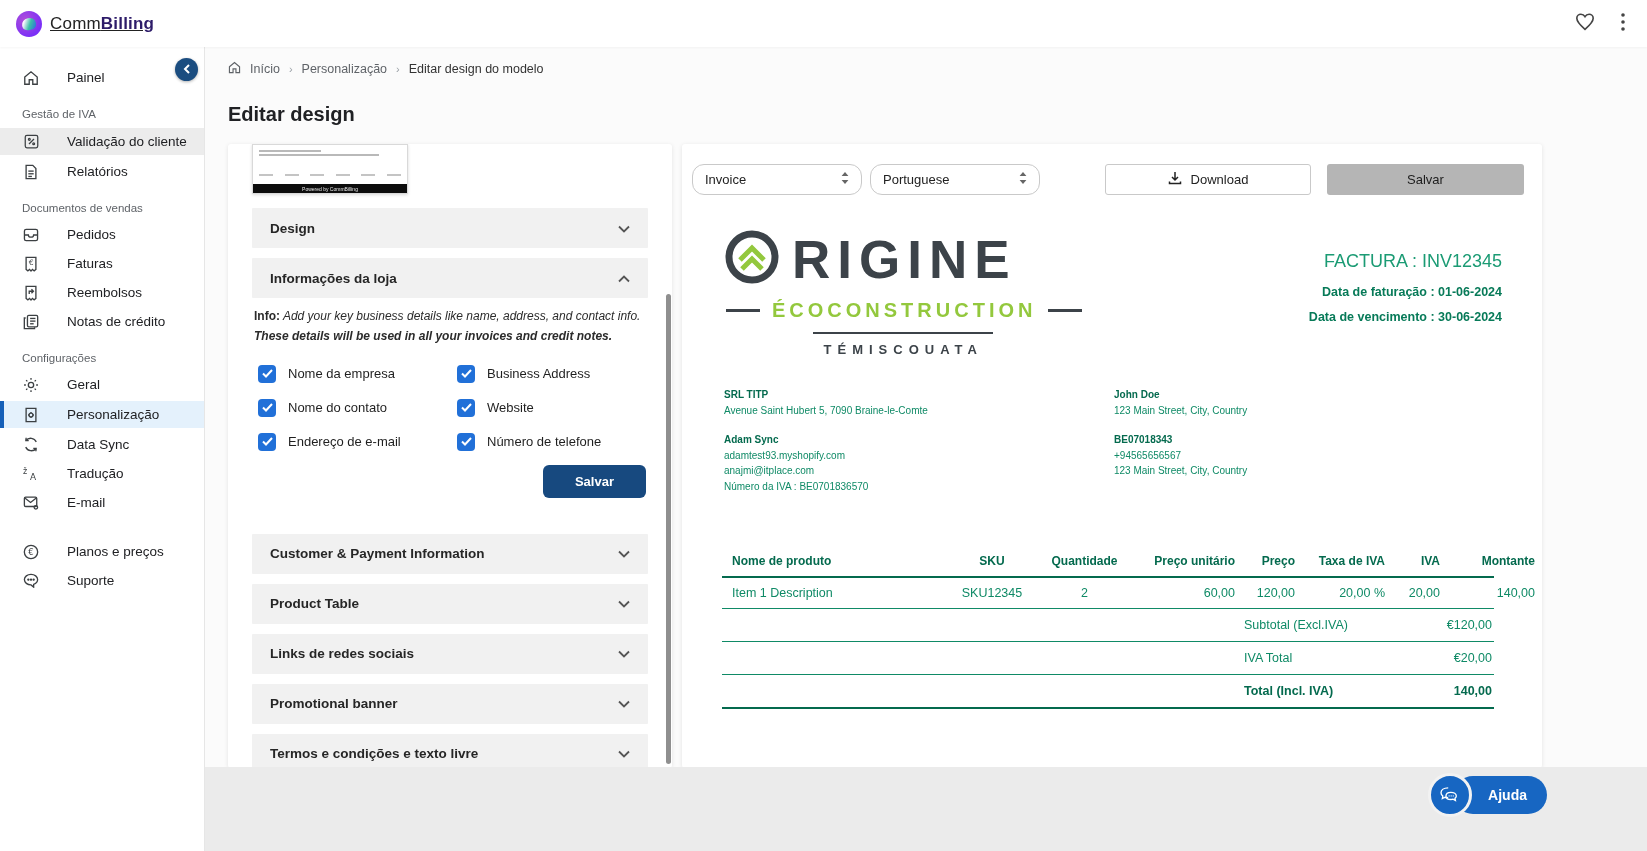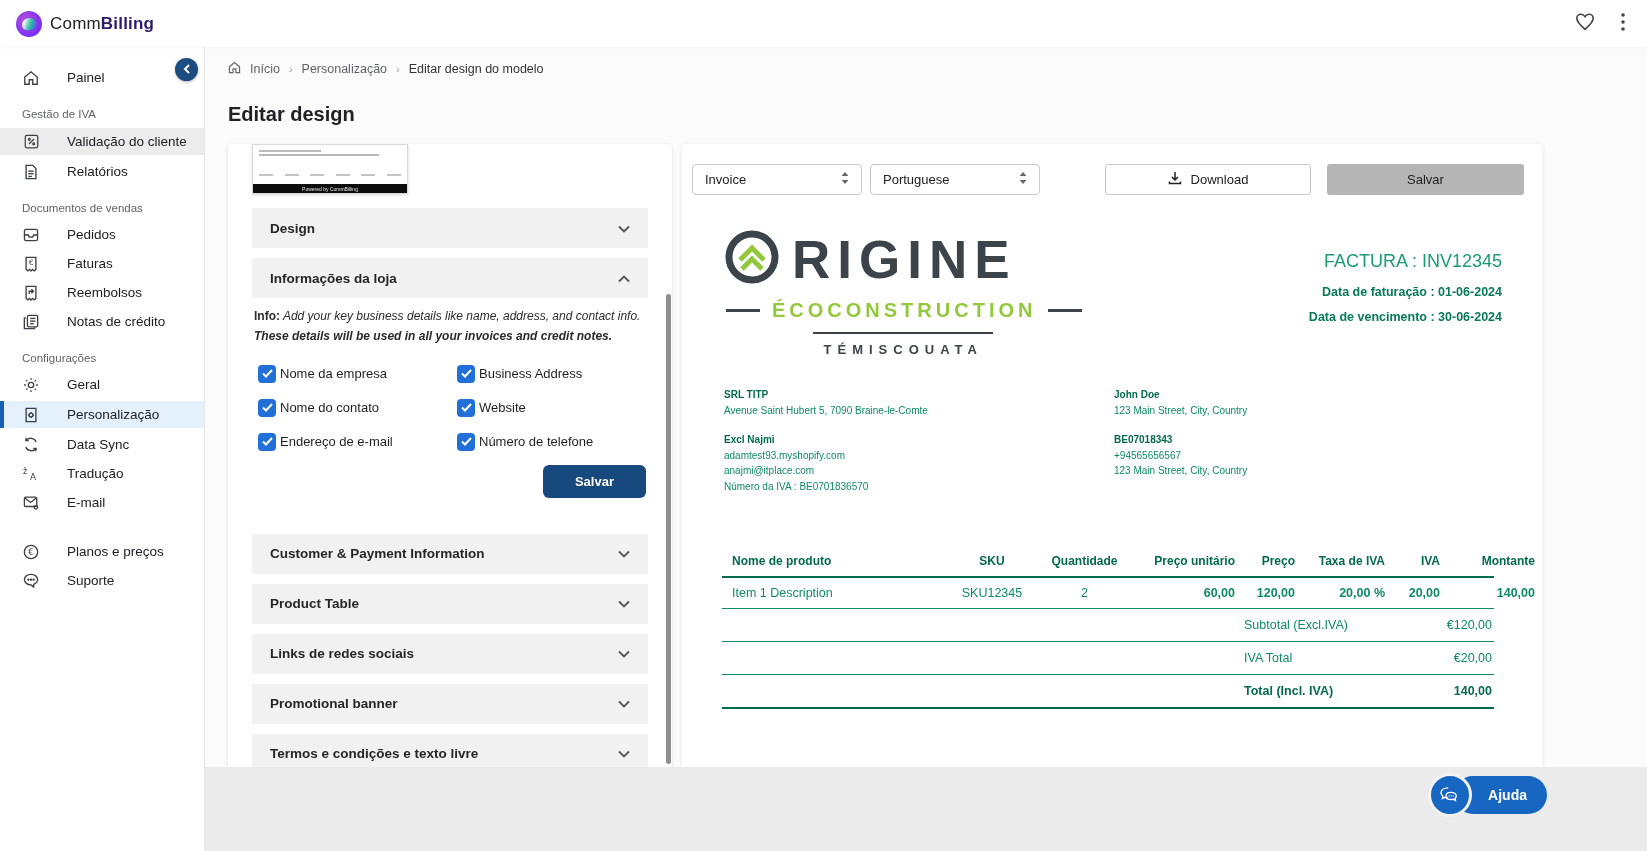--- a/index.html
+++ b/index.html
@@ -3,21 +3,21 @@
 <meta charset="utf-8">
 <style>
   * { margin:0; padding:0; box-sizing:border-box; }
   html,body { width:1647px; height:851px; font-family:"Liberation Sans", sans-serif; background:#ebebeb; overflow:hidden; }
 
   
   .app-header { position:fixed; top:0; left:0; width:1647px; height:47px; background:#fff; display:flex; align-items:center; justify-content:space-between; padding:0 22px 0 16px; z-index:30; box-shadow:0 1px 2px rgba(0,0,0,.04); }
   .brand { display:flex; align-items:center; gap:8px; }
   .brand-mark { width:26px; height:26px; border-radius:50%; background:radial-gradient(circle at 35% 35%, #b14fd8, #7b2ff7 70%); position:relative; overflow:hidden; }
   .brand-mark::after { content:""; position:absolute; left:6px; top:7px; width:14px; height:12px; border-radius:50% 50% 40% 40%; background:linear-gradient(120deg,#fff 20%, #37c6a5 55%, #2b7bd4 90%); transform:rotate(-12deg); opacity:.95; }
-  .brand-text { font-size:17px; color:#222; letter-spacing:.2px; }
+  .brand-text { font-size:17px; color:#222; letter-spacing:.2px;text-decoration:underline; }
   .brand-text b { color:#2d1b69; font-weight:700; }
   .header-actions { display:flex; align-items:center; gap:26px; }
   .icon-btn { background:none; border:none; cursor:pointer; display:flex; align-items:center; }
 
   
   .sidebar { position:fixed; top:47px; left:0; width:205px; height:804px; background:#fff; border-right:1px solid #e6e6e6; padding-top:14px; z-index:20; }
   .collapse-btn { position:absolute; top:11px; right:6px; width:23px; height:23px; border-radius:50%; background:#1b4d80; border:none; color:#fff; display:flex; align-items:center; justify-content:center; cursor:pointer; box-shadow:0 1px 3px rgba(0,0,0,.3); }
   .nav-item { display:flex; align-items:center; gap:27px; height:25px; padding:0 14px 0 22px; font-size:13.5px; color:#202124; cursor:pointer; margin:4px 0; position:relative; }
   .nav-item .nav-ic { width:18px; display:flex; justify-content:center; flex:0 0 18px; }
   .nav-item.selected { background:#ececec; height:27px; }
@@ -45,30 +45,30 @@
   .mini-cols { display:flex; justify-content:space-between; margin:18px 6px 0 6px; }
   .mini-cols i { width:14px; height:2px; background:#c4c4c4; }
   .mini-footer { position:absolute; bottom:0; left:0; right:0; height:9px; background:#0c0c0c; color:#e8e8e8; font-size:5px; display:flex; align-items:center; justify-content:center; }
   .accordion { background:#f1f1f1; height:40px; display:flex; align-items:center; justify-content:space-between; padding:0 18px; margin-bottom:10px; cursor:pointer; border-radius:1px; }
   .accordion span { font-size:13.5px; font-weight:700; color:#262626; }
   .acc-body { padding:8px 2px 14px 2px; }
   .info-line { font-size:12px; color:#2b2b2b; font-style:italic; line-height:1.7; }
   .info-line b.lead { font-style:normal; }
   .info-line.strong { font-weight:700; }
   .chk-grid { display:grid; grid-template-columns:1fr 1fr; gap:16px 10px; margin:18px 0 6px 4px; }
-  .chk { display:flex; align-items:center; gap:4px; cursor:pointer; }
+  .chk { display:flex; align-items:center; gap:12px; cursor:pointer; }
   .chk-box { width:18px; height:18px; border-radius:4px; background:#2170d8; display:flex; align-items:center; justify-content:center; flex:0 0 18px; }
   .chk span { font-size:13px; color:#1f1f1f; }
   .save-row { display:flex; justify-content:flex-end; margin:14px 0 22px 0; }
   .btn-save-dark { background:#17497f; color:#fff; border:none; border-radius:6px; font-size:13px; font-weight:700; padding:9px 32px; cursor:pointer; }
 
   
   .right-card { position:relative; width:860px; height:624px; background:#fff; box-shadow:0 1px 4px rgba(0,0,0,.10); border-radius:3px; padding:20px 18px 0 10px; }
   .toolbar { display:flex; align-items:center; gap:8px; }
-  .select { width:170px; height:31px; border:1px solid #c9c9c9; border-radius:4px; background:#fff; display:flex; align-items:center; justify-content:space-between; padding:0 12px; font-size:13px; color:#222; cursor:pointer; }
+  .select { width:170px; height:31px; border:1px solid #c9c9c9; border-radius:12px; background:#fff; display:flex; align-items:center; justify-content:space-between; padding:0 12px; font-size:13px; color:#222; cursor:pointer; }
   .toolbar-spacer { flex:1; }
   .btn-download { width:206px; height:31px; background:#fff; border:1px solid #c9c9c9; border-radius:3px; display:flex; align-items:center; justify-content:center; gap:9px; font-size:13px; color:#222; cursor:pointer; }
   .btn-save-gray { width:197px; height:31px; background:#b5b5b5; border:none; border-radius:3px; font-size:13px; color:#1d1d1d; cursor:pointer; margin-left:8px; }
 
   
   .invoice { padding:34px 22px 0 22px; color:#0f8a66; }
   .inv-top { display:flex; justify-content:space-between; }
   .logo-block { margin-left:10px; }
   .logo-main { display:flex; align-items:center; gap:12px; }
   .logo-word { font-size:53px; font-weight:800; color:#3c4349; letter-spacing:7px; line-height:1; }
@@ -83,21 +83,21 @@
   .inv-addresses { display:flex; margin:30px 0 0 10px; }
   .addr-col { font-size:10px; line-height:1.55; }
   .addr-col.left { width:390px; }
   .addr-b { font-weight:700; color:#046a4e; }
   .addr-gap { height:14px; }
   .inv-table { margin:52px 8px 0 8px; font-size:12.5px; }
   .trow { display:grid; grid-template-columns:225px 90px 95px 105px 60px 90px 55px 95px; align-items:center; }
   .trow > div { padding:8px 2px; }
   .c-l { text-align:left; padding-left:10px !important; }
   .c-c { text-align:center; }
-  .c-r { text-align:right;font-weight:bold; }
+  .c-r { text-align:right; }
   .thead > div { font-weight:700; color:#046a4e; font-size:12px; }
   .inv-table .thead { border-bottom:2px solid #046a4e; }
   .inv-table .tdata { border-bottom:1.5px solid #0f8a66; }
   .totrow { display:grid; grid-template-columns:520px 1fr 95px; align-items:center; border-bottom:1.5px solid #0f8a66; }
   .totrow > div { padding:9px 2px; }
   .totrow .tlabel { text-align:left; }
   .totrow .tval { text-align:right; }
   .totrow.final { border-bottom:2px solid #046a4e; }
   .totrow.final .tlabel, .totrow.final .tval { font-weight:700; color:#046a4e; }
 
@@ -484,21 +484,21 @@
             <div class="inv-date">Data de faturação : 01-06-2024</div>
             <div class="inv-date">Data de vencimento : 30-06-2024</div>
           </div>
         </div>
 
         <div class="inv-addresses">
           <div class="addr-col left">
             <div class="addr-b">SRL TITP</div>
             <div>Avenue Saint Hubert 5, 7090 Braine-le-Comte</div>
             <div class="addr-gap"></div>
-            <div class="addr-b">Excl Najmi</div>
+            <div class="addr-b">Adam Sync</div>
             <div>adamtest93.myshopify.com</div>
             <div>anajmi@itplace.com</div>
             <div>Número da IVA : BE0701836570</div>
           </div>
           <div class="addr-col">
             <div class="addr-b">John Doe</div>
             <div>123 Main Street, City, Country</div>
             <div class="addr-gap"></div>
             <div class="addr-b">BE07018343</div>
             <div>+94565656567</div>

